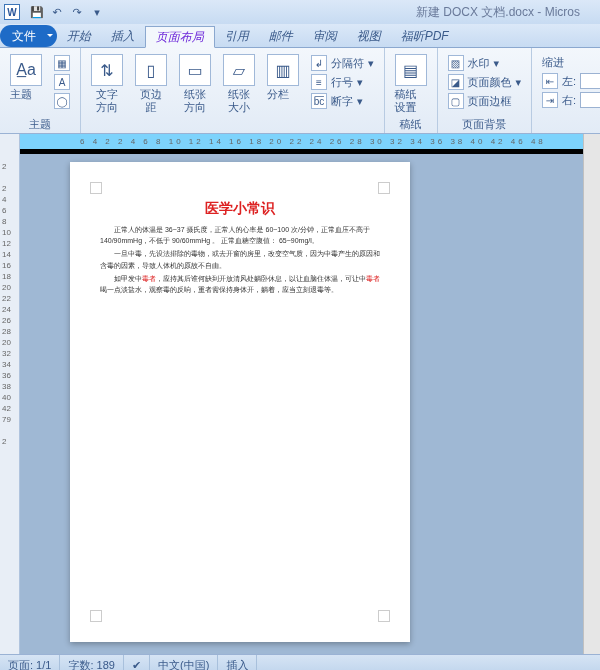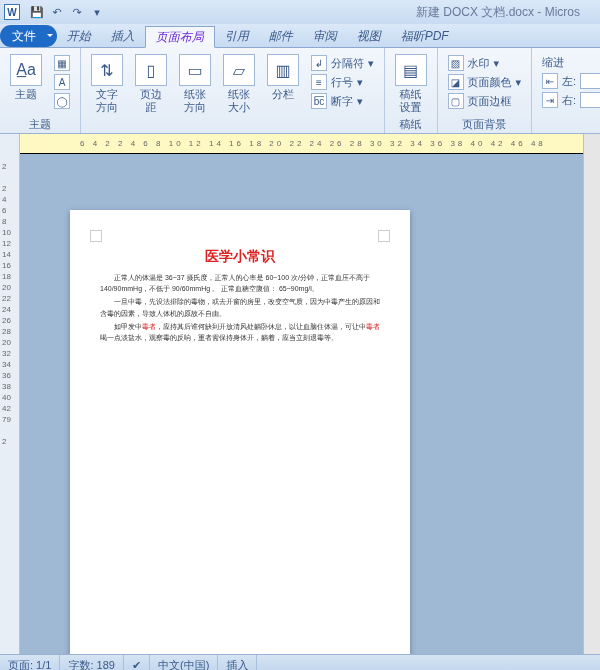--- a/index.html
+++ b/index.html
@@ -17,36 +17,36 @@
 .filetab { background: #1e6bc7; color: #fff; padding: 4px 14px 4px 12px; font-size: 12px; height: 22px; display: flex; align-items: center; position: relative; border-radius: 11px; }
 .filetab::after { content: ""; position: absolute; right: 4px; top: 9px; border: 3px solid transparent; border-top-color: #fff; }
 .tab { padding: 4px 10px; color: #3a5a8a; cursor: pointer; height: 22px; display: flex; align-items: center; font-style: italic; }
 .tab.active { background: #f3f7fc; border: 1px solid #8ba8cf; border-bottom: 1px solid #f3f7fc; margin-bottom: -1px; color: #6d28d9; }
 
 
 .ribbon { height: 86px; background: linear-gradient(#f3f7fc, #e2ebf6); border-bottom: 1px solid #9ab2d4; display: flex; font-size: 11px; color: #3a5a8a; }
 .group { border-right: 1px solid #b8cbe2; display: flex; flex-direction: column; padding: 2px 6px 0 6px; }
 .group-body { flex: 1; display: flex; align-items: flex-start; gap: 4px; padding-top: 2px; }
 .group-label { text-align: center; font-size: 11px; padding: 1px 0; }
-.bigbtn { display: flex; flex-direction: column; align-items: center; gap: 2px; padding: 2px 4px; cursor: pointer; }
+.bigbtn { display: flex; flex-direction: column; align-items: flex-start; gap: 2px; padding: 2px 4px; cursor: pointer; }
 .bigbtn .ico { width: 32px; height: 32px; border: 1px solid #a0b8d8; background: #fff; display: flex; align-items: center; justify-content: center; font-size: 16px; }
 .bigbtn .lbl { font-size: 11px; text-align: center; line-height: 13px; }
 .smallcol { display: flex; flex-direction: column; gap: 1px; padding-top: 2px; }
 .smallbtn { display: flex; align-items: center; gap: 4px; padding: 1px 4px; cursor: pointer; font-size: 11px; white-space: nowrap; }
 .smallbtn .sico { width: 16px; height: 16px; border: 1px solid #a0b8d8; background: #fff; display: inline-flex; align-items: center; justify-content: center; font-size: 10px; }
 .spin { width: 34px; height: 16px; border: 1px solid #9bb2d2; background: #fff; display: inline-block; }
 
 
 .editor { position: relative; background: #9fb8d4; height: 520px; display: flex; }
 .vruler { width: 20px; background: #e8eef6; border-right: 1px solid #b0c4de; position: relative; font-size: 8px; color: #666; }
 .vruler .ticks { position: absolute; left: 2px; top: 28px; display: flex; flex-direction: column; gap: 7px; }
 .vruler .tick { height: 4px; }
 .hruler-wrap { flex: 1; display: flex; flex-direction: column; }
-.hruler { height: 20px; background: #fef9c3; border-bottom: 1px solid #000000; font-size: 8px; color: #666; display: flex; align-items: center; padding-left: 60px; letter-spacing: 3px; white-space: nowrap; overflow: hidden; }
-.page-area { flex: 1; overflow: auto; background: #9fb8d4; padding: 8px 0 25px 50px; position: relative; margin-top: 48px; }
+.hruler { height: 20px; background: #7dd3fc; border-bottom: 5px solid #000000; font-size: 8px; color: #666; display: flex; align-items: center; padding-left: 60px; letter-spacing: 3px; white-space: nowrap; overflow: hidden; }
+.page-area { flex: 1; overflow: auto; background: #9fb8d4; padding: 8px 0 25px 50px; position: relative; }
 .page { width: 340px; height: 480px; background: #fff; box-shadow: 0 2px 6px rgba(0,0,0,0.3); padding: 38px 30px; position: relative; }
 .page .corner { position: absolute; width: 12px; height: 12px; border: 1px solid #ccc; }
 .c-tl { top: 20px; left: 20px; border-right: none; border-bottom: none; }
 .c-tr { top: 20px; right: 20px; border-left: none; border-bottom: none; }
 .c-bl { bottom: 20px; left: 20px; border-right: none; border-top: none; }
 .c-br { bottom: 20px; right: 20px; border-left: none; border-top: none; }
 .doc-title { text-align: center; color: #d22; font-size: 14px; font-weight: bold; font-family: SimSun, serif; margin-bottom: 6px; }
 .doc-body { font-size: 7px; color: #333; font-family: SimSun, serif; line-height: 1.6; }
 .doc-body p { text-indent: 2em; margin-bottom: 2px; }
 .hl { color: #d22; }

